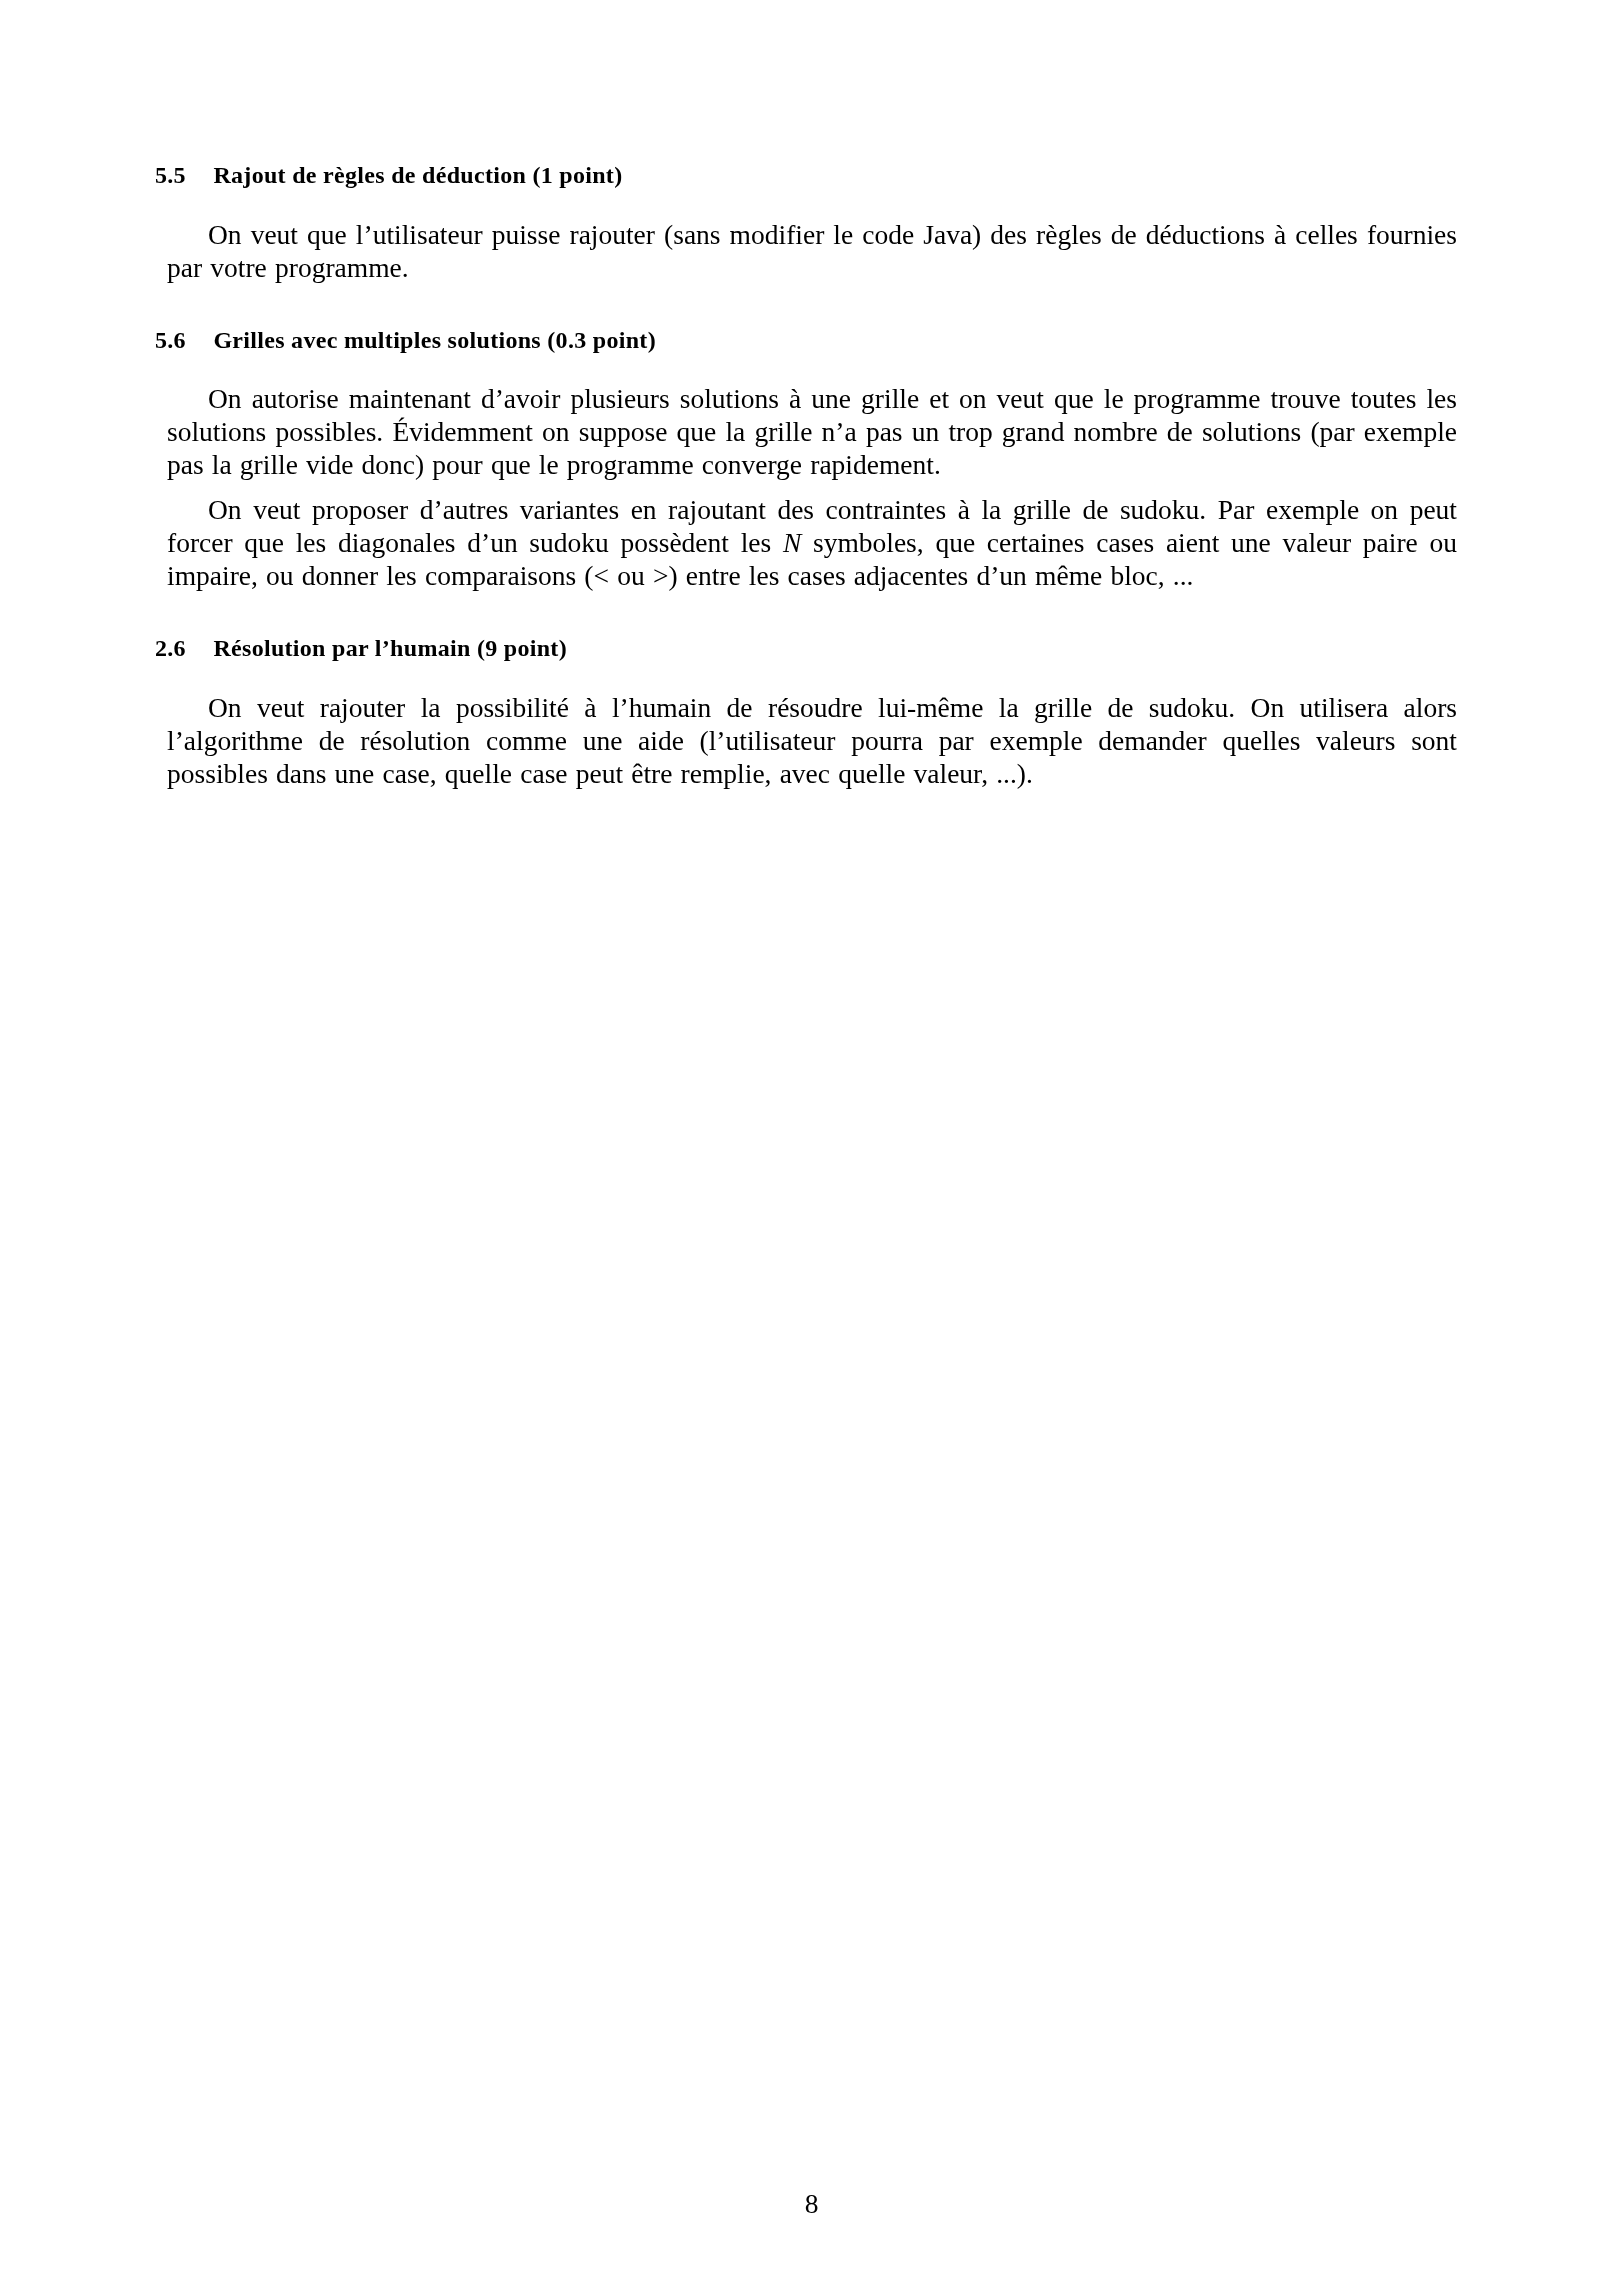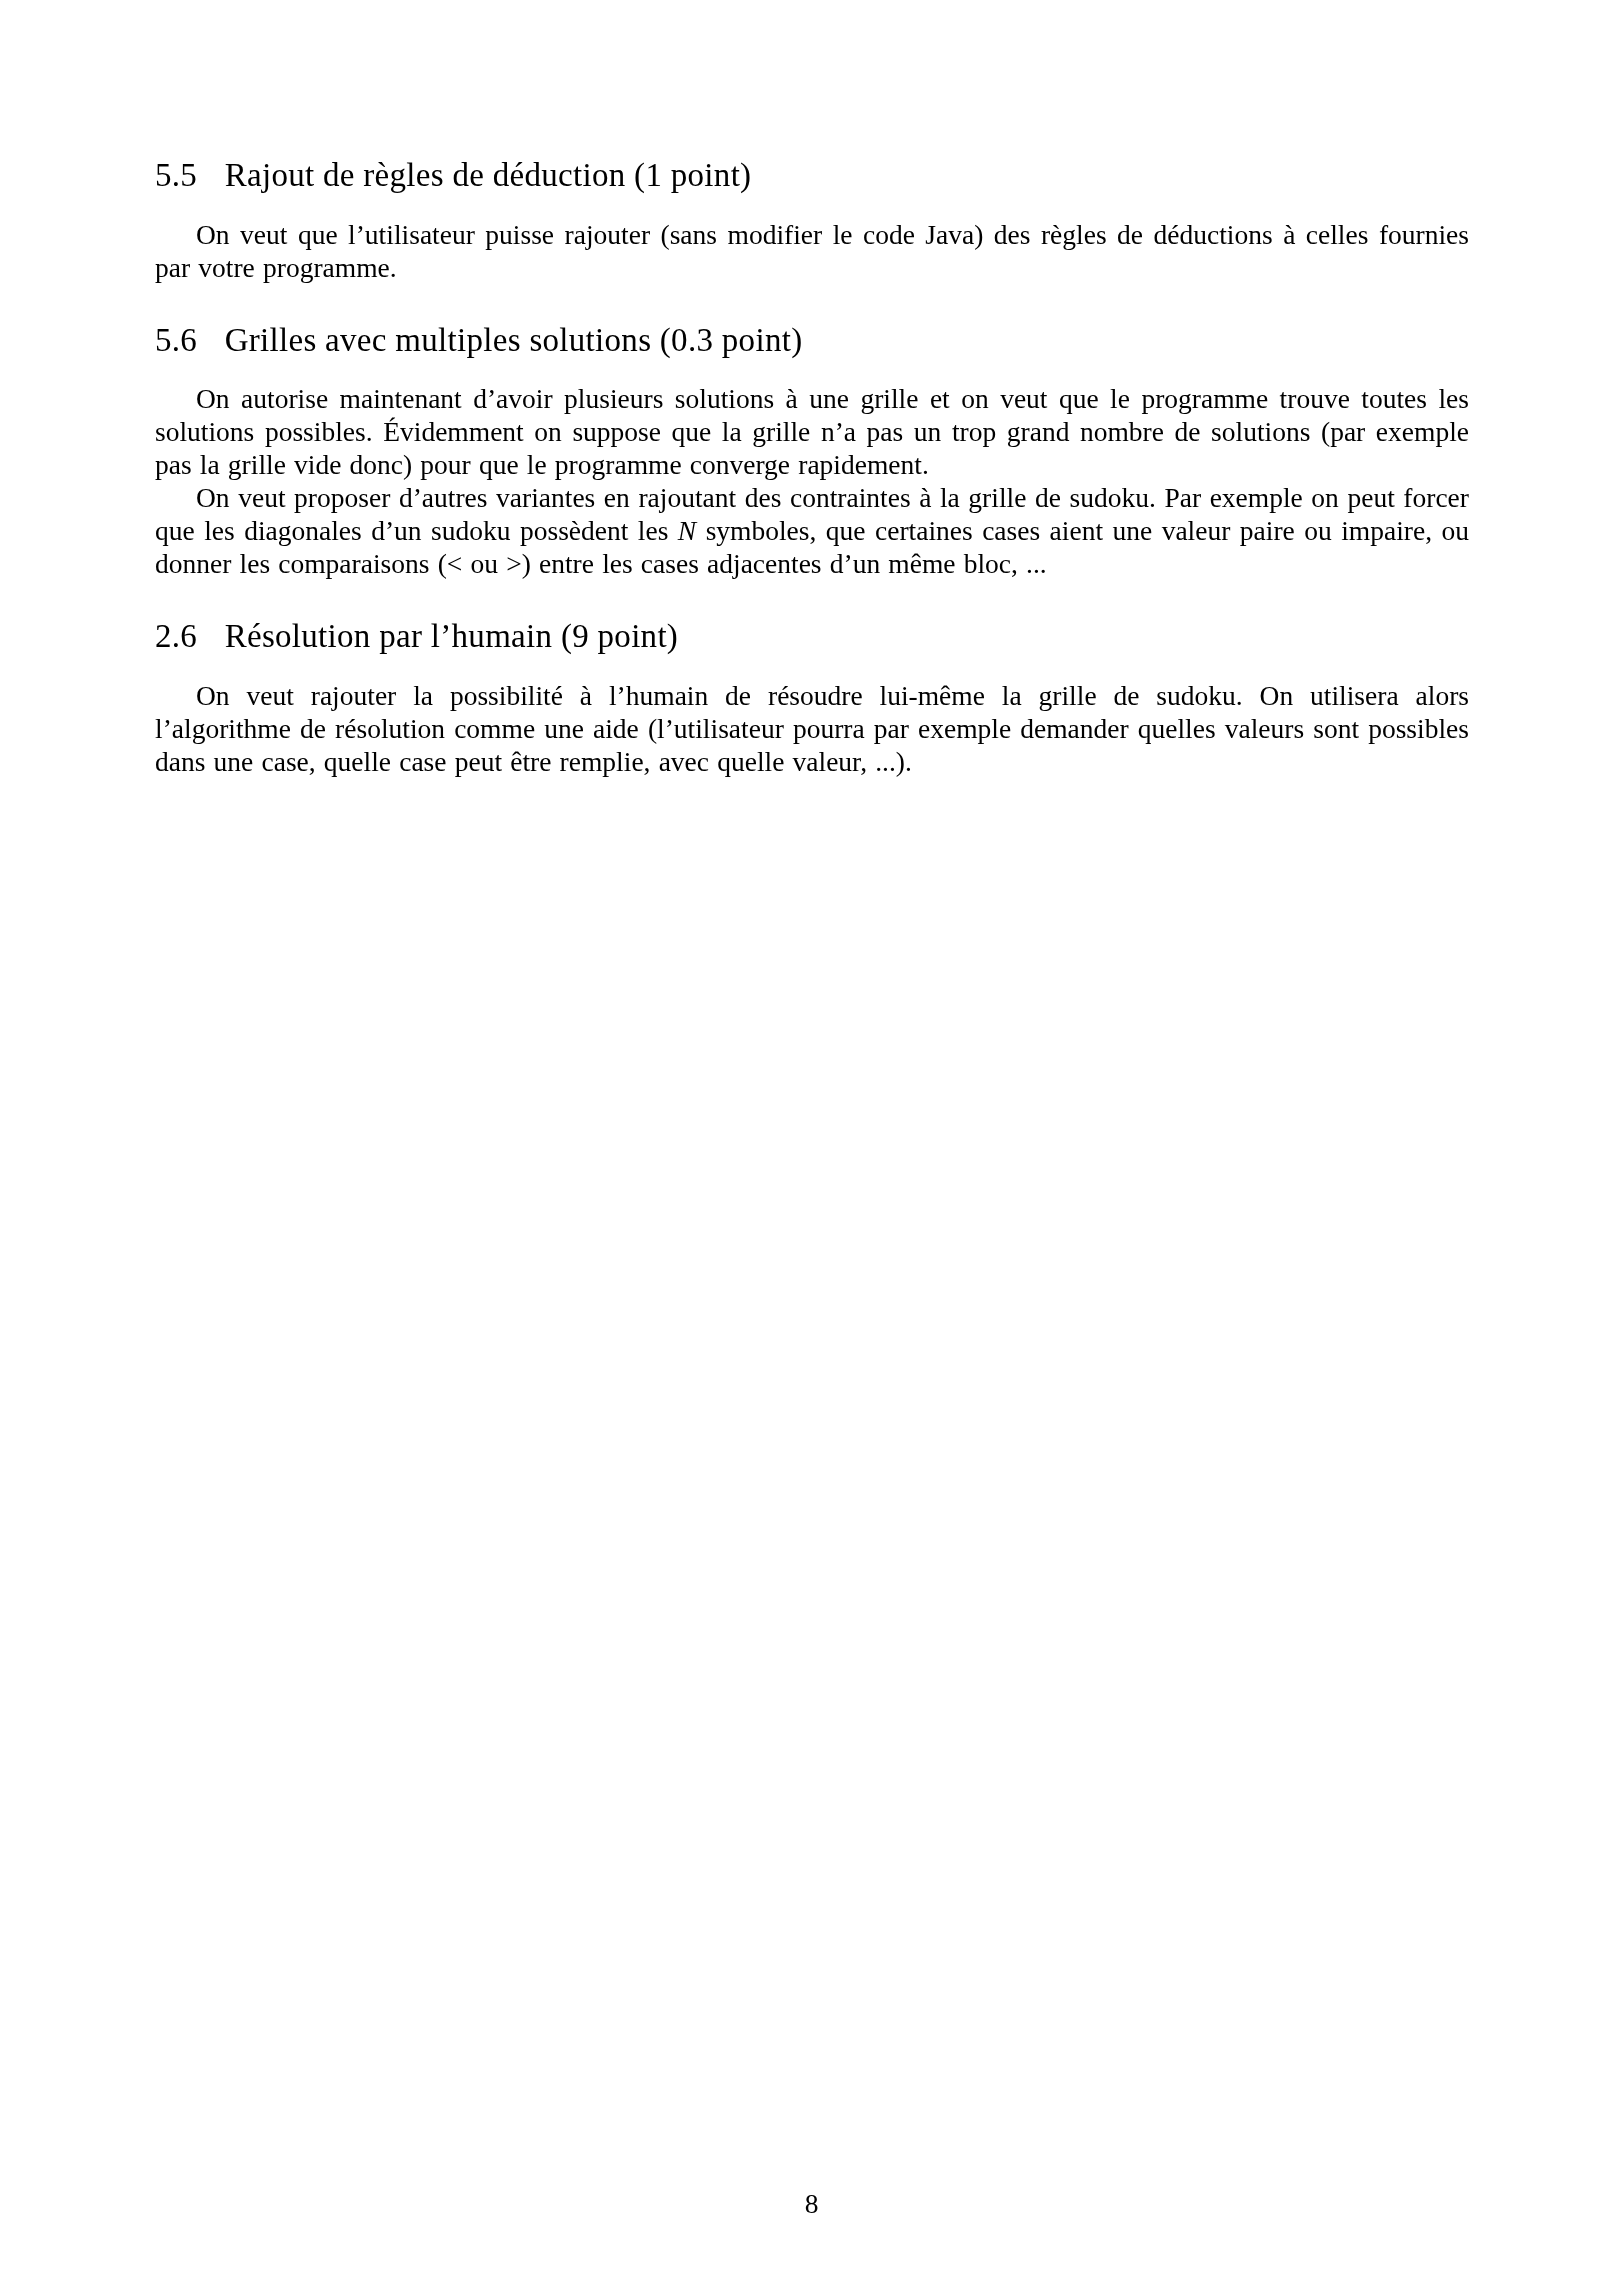--- a/index.html
+++ b/index.html
@@ -17,35 +17,35 @@
     overflow: hidden;
   }
   .content {
     position: absolute;
     left: 155px;
     top: 156px;
     width: 1314px;
   }
   section { margin: 0; padding: 0; }
   .sec-heading {
-    font-size: 33px;
+    font-size: 24px;
     line-height: 38px;
-    font-weight: normal;
+    font-weight: bold;
     margin: 37px 0 23.6px 0;
     letter-spacing: 0.3px;
   }
   section:first-child .sec-heading { margin-top: 0; }
   .sec-num {
     display: inline-block;
     margin-right: 27.5px;
   }
   .para {
     font-size: 27.5px;
     line-height: 33px;
-    margin: 0;
+    margin: 12px;
     text-align: justify;
     text-indent: 41px;
     word-spacing: 1.3px;
   }
   .math-var {
     font-style: italic;
     font-family: "Liberation Serif", "DejaVu Serif", serif;
   }
   .footer {
     position: absolute;

